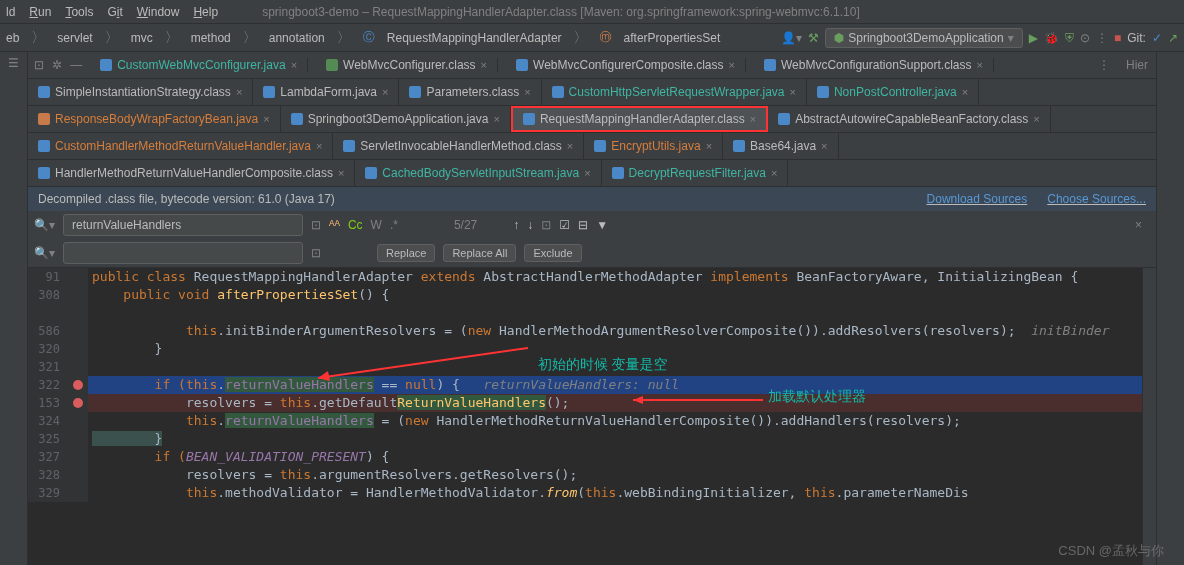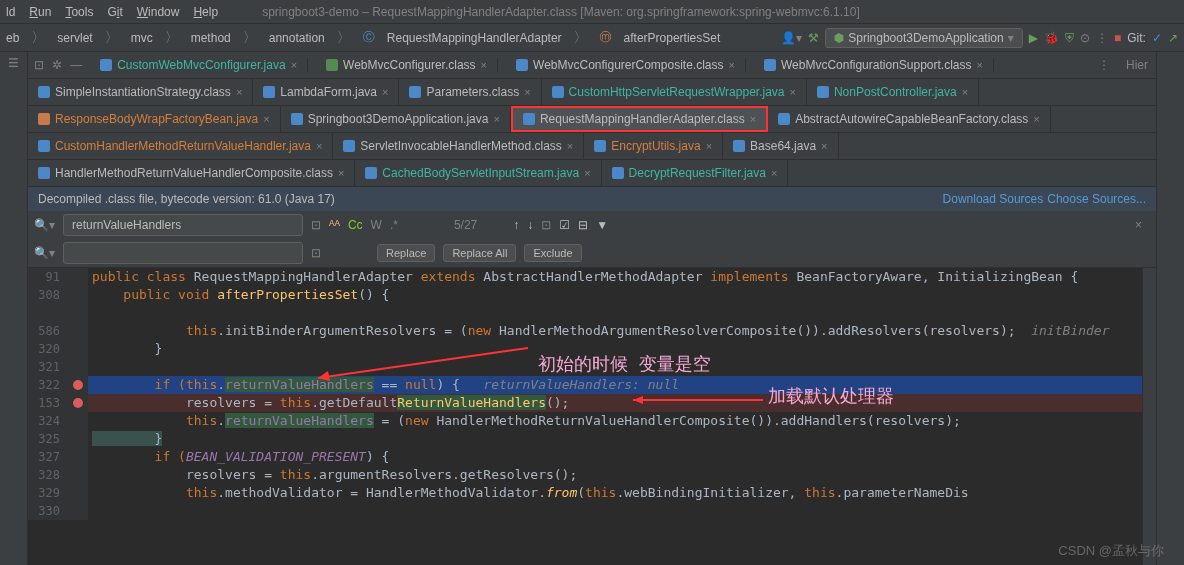--- a/index.html
+++ b/index.html
@@ -24,42 +24,42 @@
 .tab { display: flex; align-items: center; gap: 5px; padding: 0 10px; border-right: 1px solid #2d2f30; font-size: 12px; color: #bbbbbb; white-space: nowrap; cursor: pointer; }
 .tab.highlighted { border: 2px solid #ff3333; background: #4e5254; }
 .tab .close { color: #808080; font-size: 11px; }
 .tab .ico { width: 12px; height: 12px; border-radius: 2px; display: inline-block; }
 .ico-c { background: #4a88c7; }
 .ico-i { background: #548a54; }
 .ico-orange { background: #c77a4a; }
 .tab.orange-text { color: #d67e3c; }
 .tab.teal-text { color: #3fb5a3; }
 .decompiled-bar { background: #3b4754; height: 24px; display: flex; align-items: center; padding: 0 10px; font-size: 12px; color: #bbbbbb; }
-.decompiled-bar .links { margin-left: auto; display: flex; gap: 4px; }
+.decompiled-bar .links { margin-left: auto; display: flex; gap: 20px; text-decoration: underline; }
 .decompiled-bar .links span { color: #5998d6; cursor: pointer; }
 .find-bar { background: #3c3f41; border-bottom: 1px solid #2d2f30; display: flex; flex-direction: column; }
 .find-row { display: flex; align-items: center; height: 28px; padding: 0 6px; gap: 8px; }
 .find-input { background: #45494a; border: 1px solid #5e6060; border-radius: 3px; padding: 2px 8px; color: #bbbbbb; width: 240px; height: 22px; font-size: 12px; }
 .small-btn { background: #4b4d4f; border: 1px solid #5e6060; border-radius: 3px; padding: 2px 8px; color: #bbbbbb; font-size: 11px; cursor: pointer; }
 .count { color: #808080; font-size: 12px; }
 .code-area { flex: 1; display: flex; background: #2b2b2b; overflow: hidden; position: relative; }
 .code-lines { flex: 1; font-family: 'Consolas', 'Monaco', monospace; font-size: 13px; line-height: 18px; overflow: hidden; position: relative; }
 .line { display: flex; height: 18px; white-space: pre; }
 .line-num { width: 40px; text-align: right; padding-right: 8px; color: #606366; background: #313335; font-family: Consolas, monospace; font-size: 12px; line-height: 18px; }
 .line-mark { width: 20px; background: #313335; display: inline-block; text-align: center; }
 .line-content { flex: 1; padding-left: 4px; }
 .line.hl-blue .line-content { background: #214283; }
 .line.hl-red .line-content { background: #4a2e2e; }
 .kw { color: #cc7832; }
 .nm { color: #a9b7c6; }
 .fn { color: #ffc66d; }
 .cmt { color: #808080; font-style: italic; }
 .field { color: #9876aa; }
 .hl-y { background: #32593d; }
-.red-text { color: #f9a8d4; font-family: Liberation Mono, monospace; font-size: 18px; }
+.red-text { color: #14b8a6; font-family: Liberation Serif, serif; font-size: 14px; }
 .breakpoint { width: 10px; height: 10px; border-radius: 50%; background: #db5c5c; display: inline-block; margin-top: 4px; }
 .right-panel { width: 28px; background: #3c3f41; border-left: 1px solid #2d2f30; }
 .watermark { position: absolute; right: 20px; bottom: 5px; color: #808080; font-size: 13px; opacity: 0.7; }
 .arrow-svg { position: absolute; pointer-events: none; }
 </style>
 </head>
 <body>
 
 <div class="menubar">
   <span>ld</span>
@@ -279,21 +279,20 @@
         <div class="line"><span class="line-num">586</span><span class="line-mark"></span><span class="line-content"><span class="kw">            this</span><span class="nm">.initBinderArgumentResolvers = (</span><span class="kw">new </span><span class="nm">HandlerMethodArgumentResolverComposite()).addResolvers(resolvers);  </span><span class="cmt">initBinder</span></span></div>
         <div class="line"><span class="line-num">320</span><span class="line-mark"></span><span class="line-content"><span class="nm">        }</span></span></div>
         <div class="line"><span class="line-num">321</span><span class="line-mark"></span><span class="line-content"></span></div>
         <div class="line hl-blue"><span class="line-num">322</span><span class="line-mark"><span class="breakpoint"></span></span><span class="line-content"><span class="kw">        if (</span><span class="kw">this</span><span class="nm">.</span><span class="field hl-y">returnValueHandlers</span><span class="nm"> == </span><span class="kw">null</span><span class="nm">) {   </span><span class="cmt">returnValueHandlers: null</span></span></div>
         <div class="line hl-red"><span class="line-num">153</span><span class="line-mark"><span class="breakpoint"></span></span><span class="line-content"><span class="nm">            resolvers = </span><span class="kw">this</span><span class="nm">.getDefault</span><span class="fn hl-y">ReturnValueHandlers</span><span class="nm">();</span></span></div>
         <div class="line"><span class="line-num">324</span><span class="line-mark"></span><span class="line-content"><span class="kw">            this</span><span class="nm">.</span><span class="field hl-y">returnValueHandlers</span><span class="nm"> = (</span><span class="kw">new </span><span class="nm">HandlerMethodReturnValueHandlerComposite()).addHandlers(resolvers);</span></span></div>
         <div class="line"><span class="line-num">325</span><span class="line-mark"></span><span class="line-content"><span class="nm" style="background:#3b514d">        }</span></span></div>
         <div class="line"><span class="line-num">327</span><span class="line-mark"></span><span class="line-content"><span class="kw">        if (</span><span class="field" style="font-style:italic">BEAN_VALIDATION_PRESENT</span><span class="nm">) {</span></span></div>
         <div class="line"><span class="line-num">328</span><span class="line-mark"></span><span class="line-content"><span class="nm">            resolvers = </span><span class="kw">this</span><span class="nm">.argumentResolvers.getResolvers();</span></span></div>
         <div class="line"><span class="line-num">329</span><span class="line-mark"></span><span class="line-content"><span class="kw">            this</span><span class="nm">.methodValidator = HandlerMethodValidator.</span><span class="fn" style="font-style:italic">from</span><span class="nm">(</span><span class="kw">this</span><span class="nm">.webBindingInitializer, </span><span class="kw">this</span><span class="nm">.parameterNameDis</span></span></div>
-        <div class="line"><span class="line-num">330</span><span class="line-mark"></span><span class="line-content"></span></div>
 
         <svg class="arrow-svg" style="left:280px;top:75px;width:220px;height:40px">
             <line x1="220" y1="5" x2="10" y2="35" stroke="#ff3333" stroke-width="2"></line>
             <polygon points="10,35 20,28 22,38" fill="#ff3333"></polygon>
           </svg>
         <span class="red-text" style="position:absolute;left:510px;top:88px">初始的时候 变量是空</span>
         <svg class="arrow-svg" style="left:595px;top:126px;width:140px;height:12px">
             <line x1="140" y1="6" x2="10" y2="6" stroke="#ff3333" stroke-width="2"></line>
             <polygon points="10,6 20,2 20,10" fill="#ff3333"></polygon>
           </svg>

